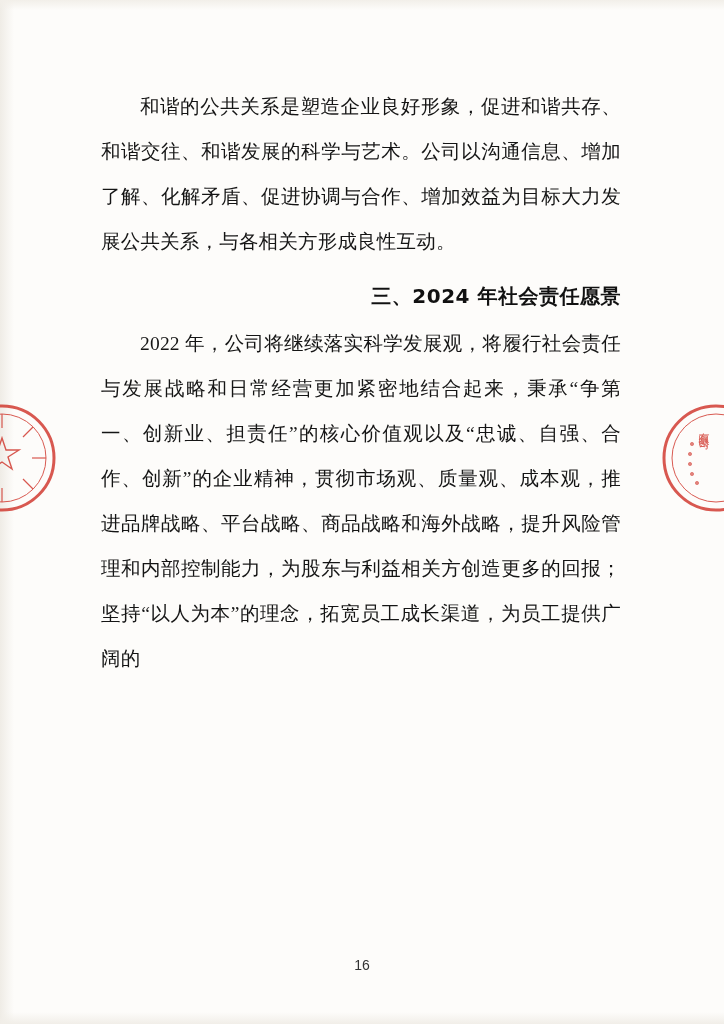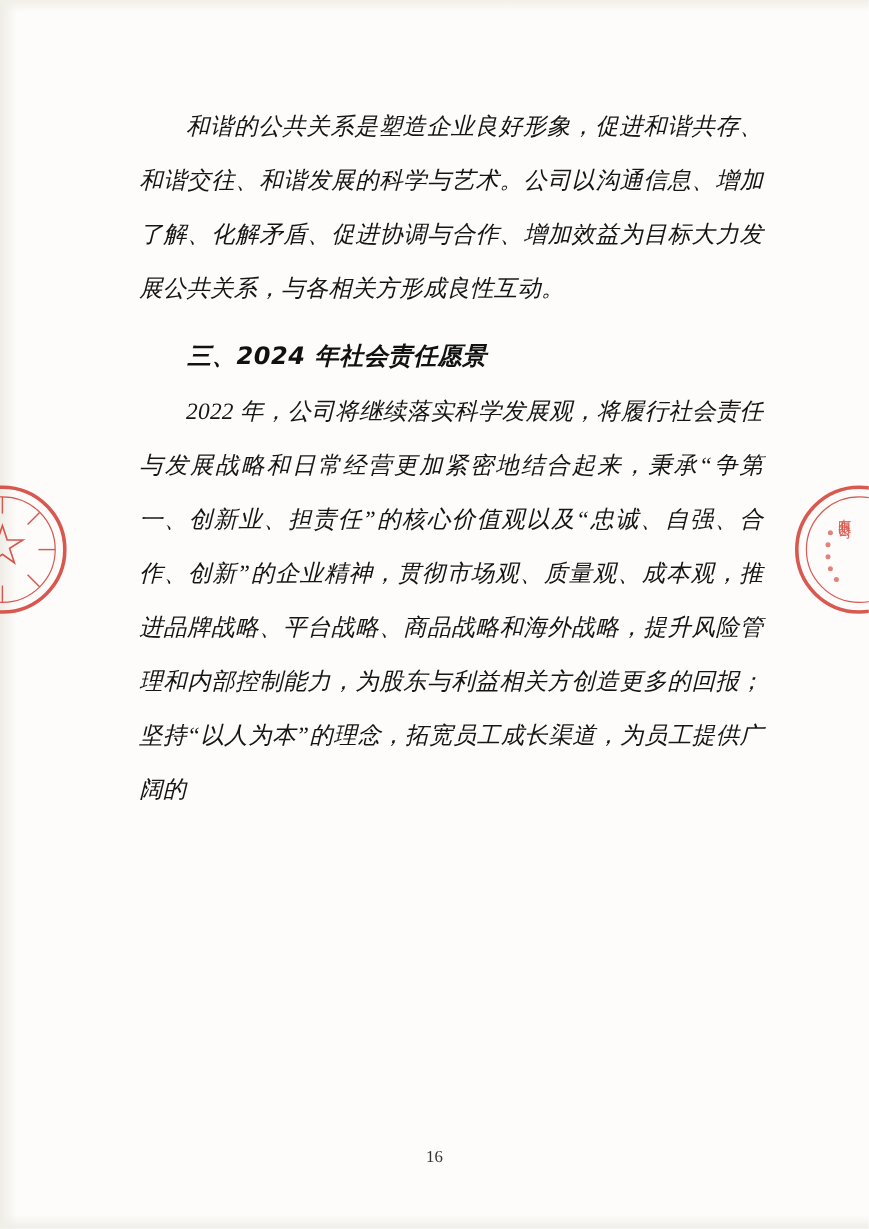--- a/index.html
+++ b/index.html
@@ -32,24 +32,23 @@
     background: linear-gradient(to bottom, #f2efe9, rgba(253,252,250,0));
   }
   .page-edge-bottom {
     position: absolute;
     left: 0; right: 0; bottom: 0; height: 12px;
     background: linear-gradient(to top, #f1eee8, rgba(253,252,250,0));
   }
 
   .content {
     position: absolute;
-    left: 116px;
+    left: 101px;
     top: 84px;
     width: 520px;
-    font-style: italic;
   }
 
   p.body-para {
     margin: 0 0 4px 0;
     font-size: 19.5px;
     line-height: 45px;
     letter-spacing: 0.2px;
     text-align: justify;
     text-justify: inter-character;
     text-indent: 2em;
@@ -58,31 +57,32 @@
 
   h2.section-heading {
     margin: 10px 0 2px 0;
     font-size: 20px;
     line-height: 45px;
     font-weight: bold;
     font-family: "DejaVu Sans", "Liberation Sans", sans-serif;
     text-indent: 2em;
     color: #111111;
     letter-spacing: 0.5px;
+    text-align: right;
   }
 
   .page-number {
     position: absolute;
     left: 0;
     right: 0;
     top: 957px;
     text-align: center;
     font-size: 14px;
     color: #333;
-    font-family: Liberation Serif, serif;
+    font-family: Liberation Sans, sans-serif;
   }
 
   
   .stamp {
     position: absolute;
     pointer-events: none;
     opacity: 0.82;
   }
   .stamp-left {
     left: -58px;

